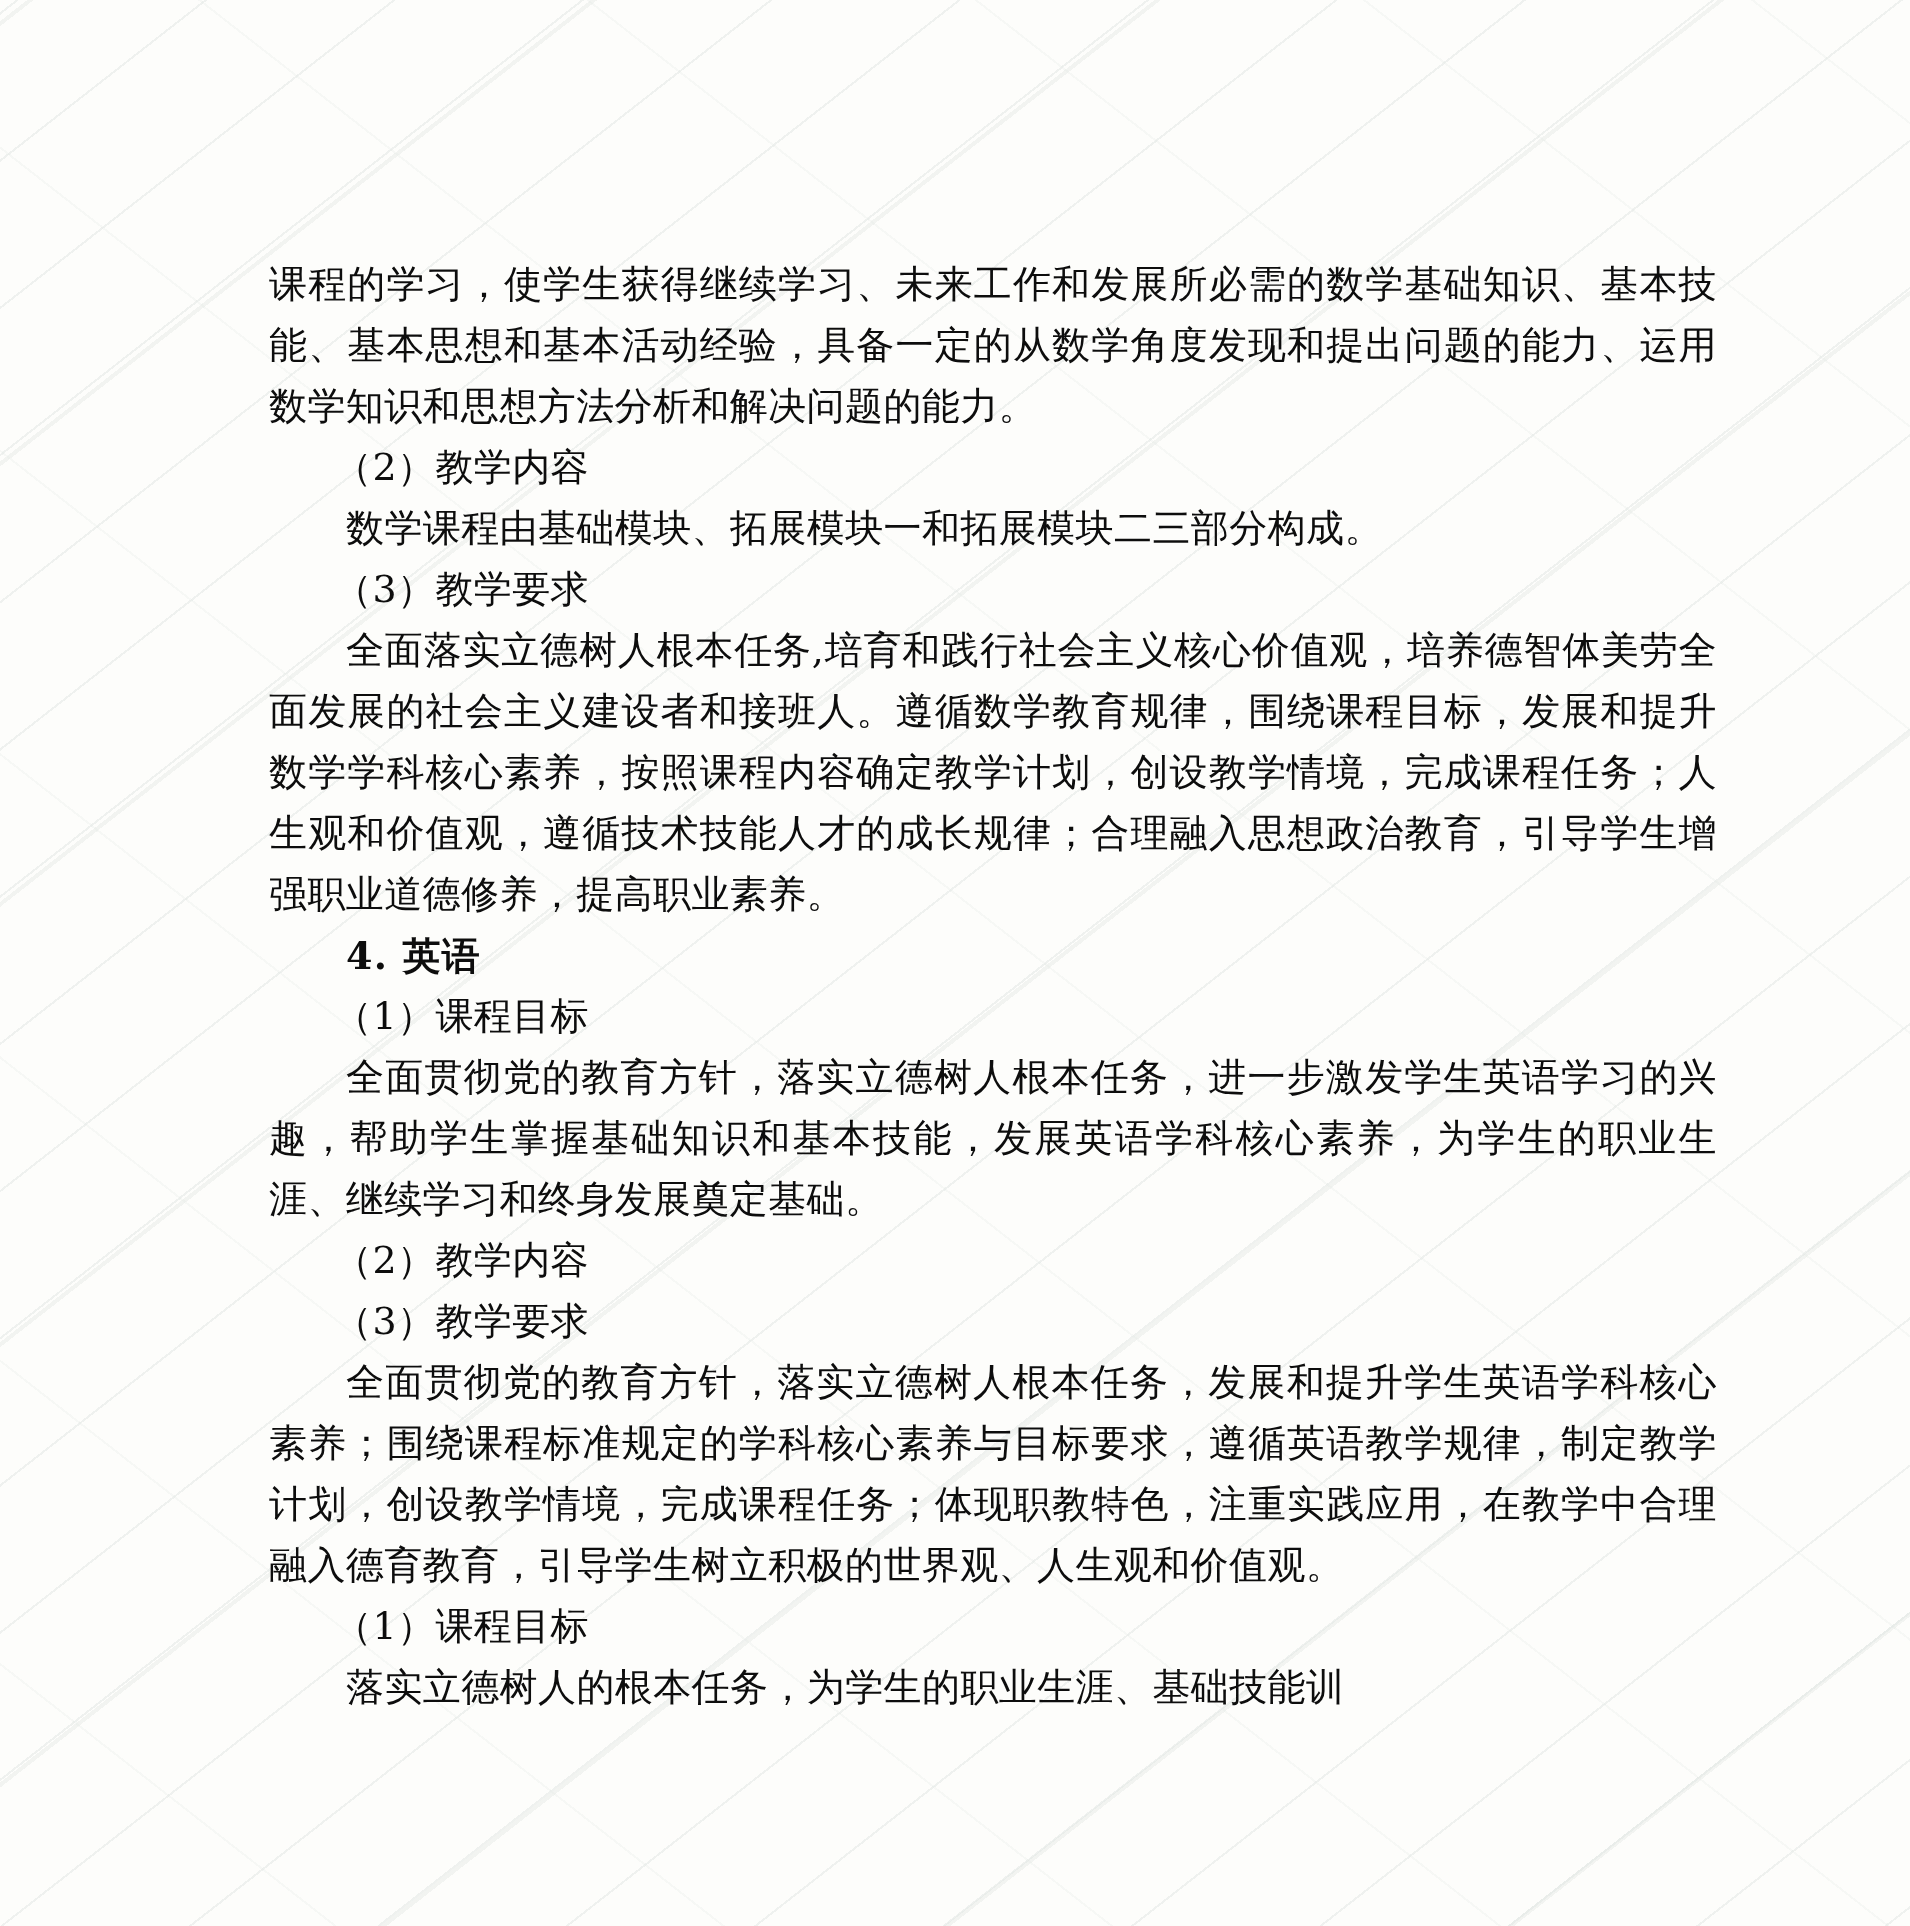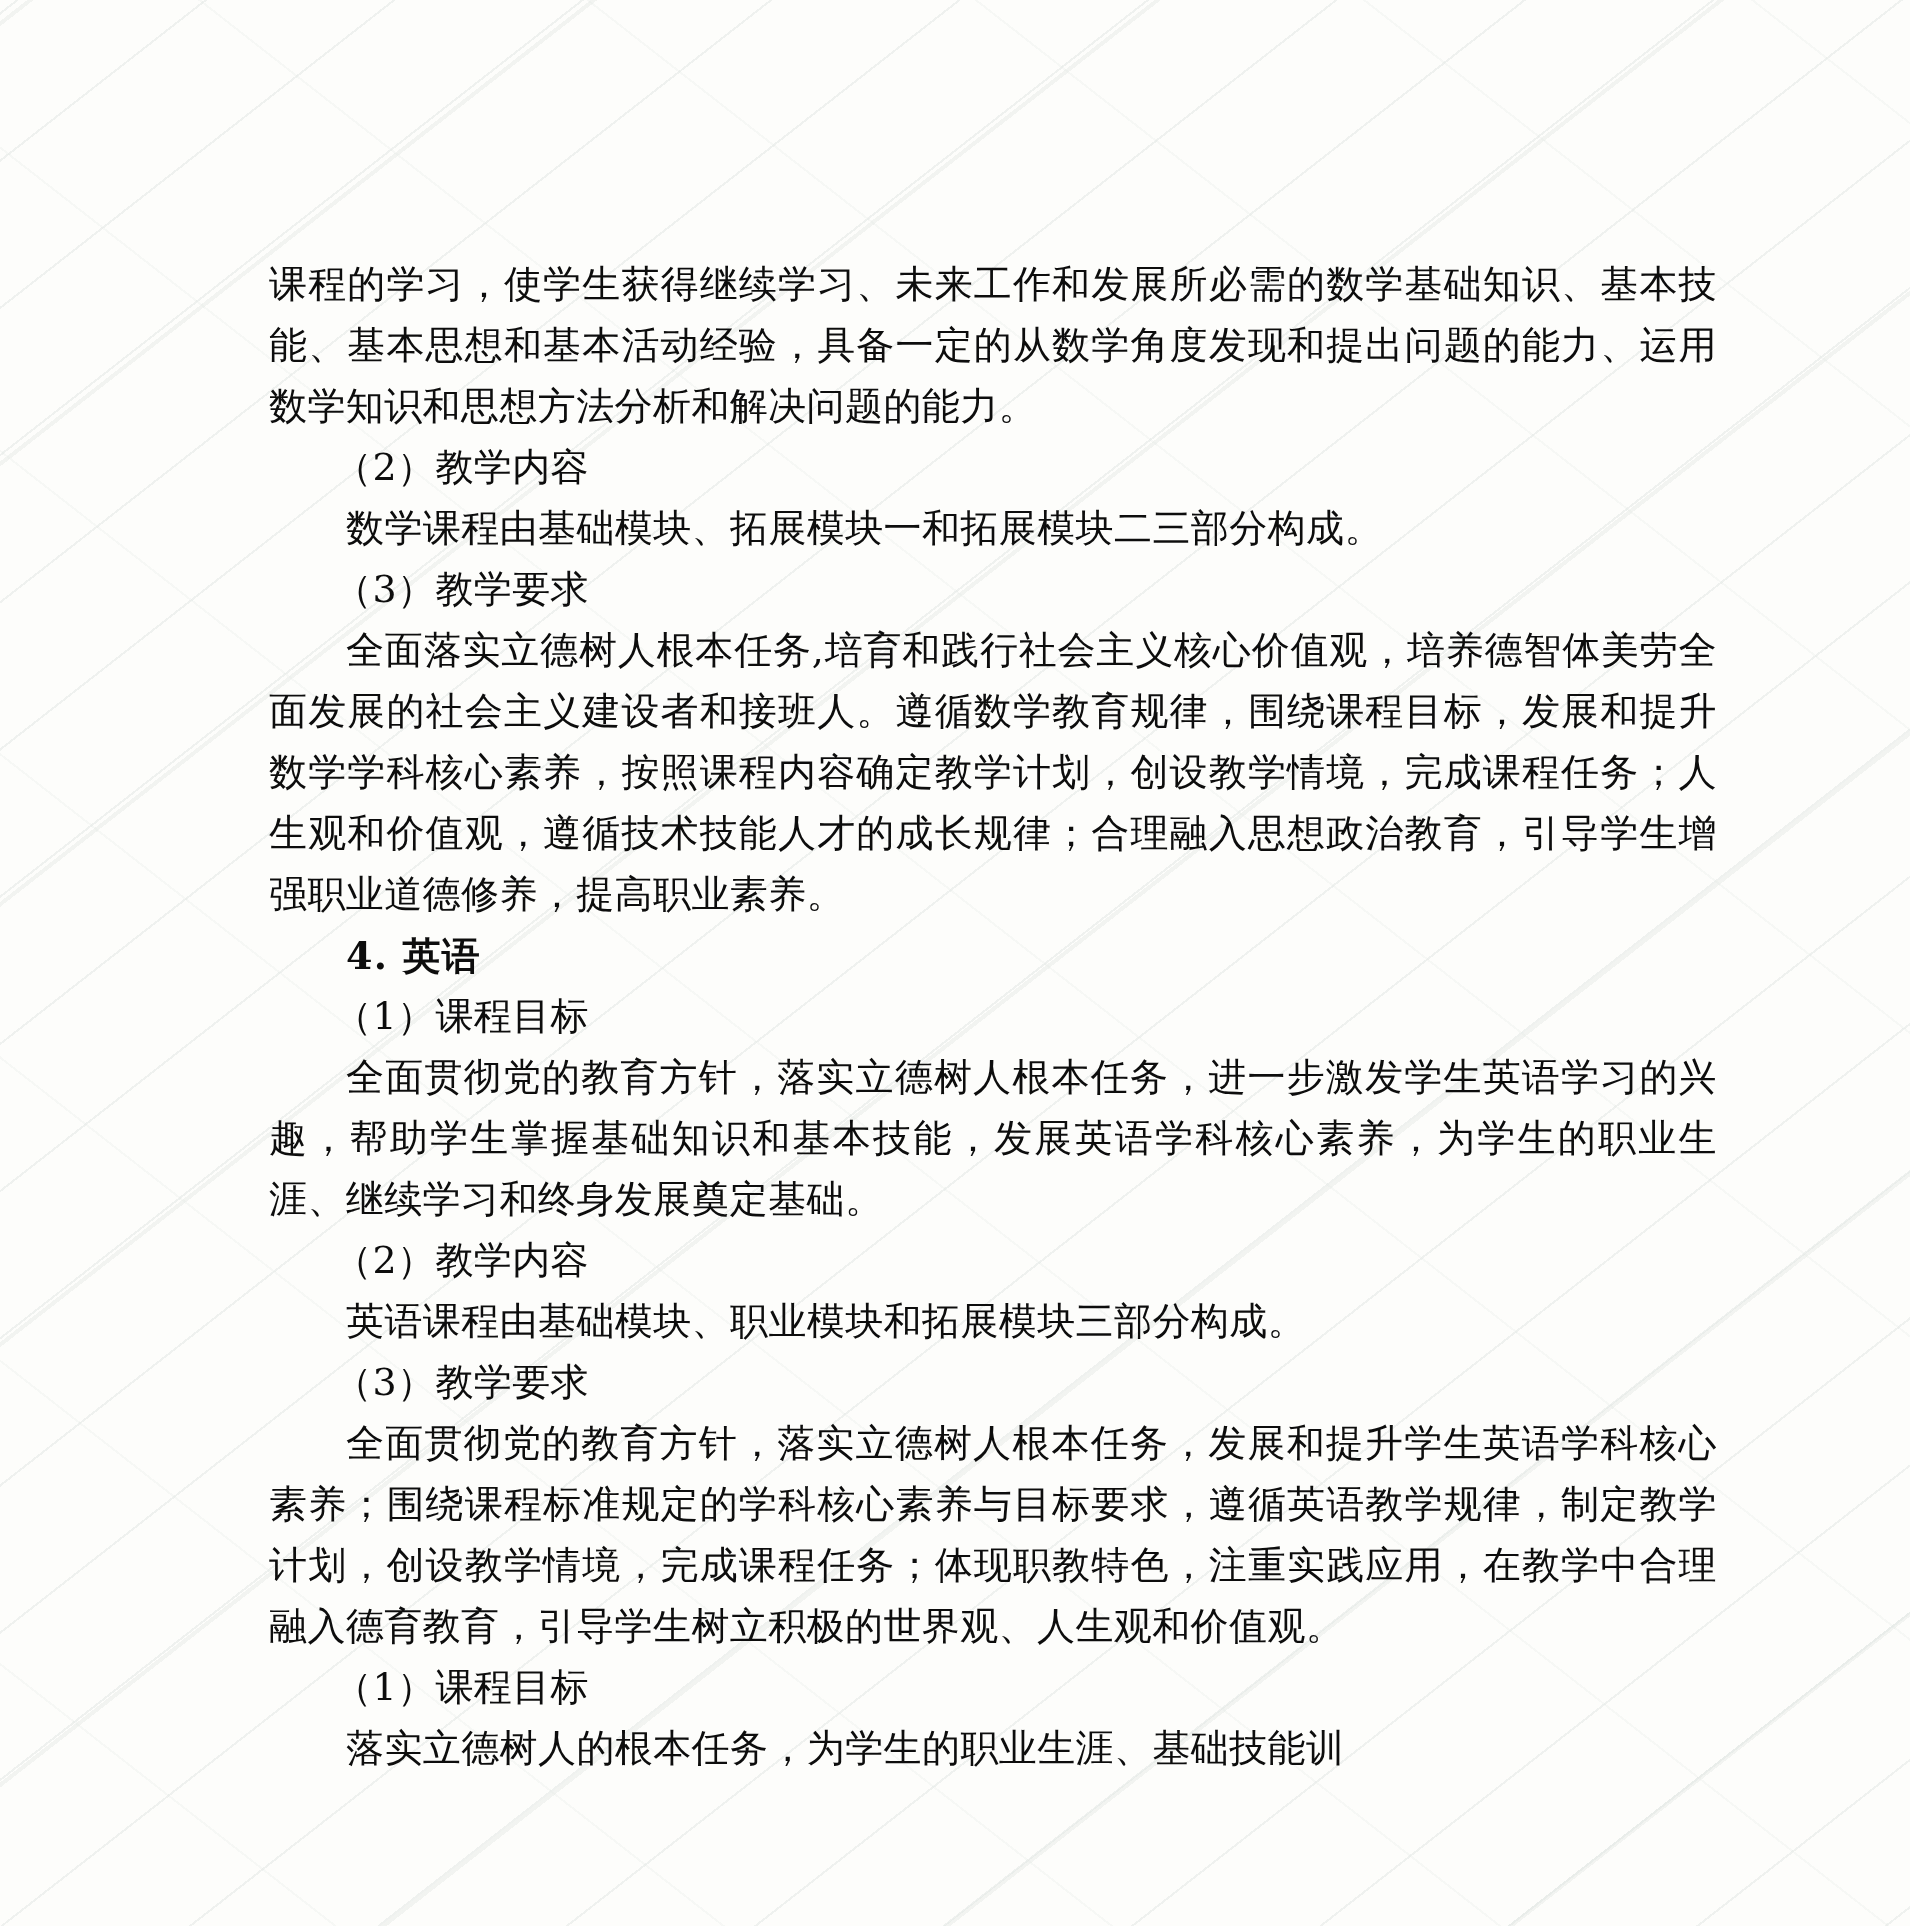--- a/index.html
+++ b/index.html
@@ -99,20 +99,19 @@
   <div class="content">
     <p class="body">课程的学习，使学生获得继续学习、未来工作和发展所必需的数学基础知识、基本技能、基本思想和基本活动经验，具备一定的从数学角度发现和提出问题的能力、运用数学知识和思想方法分析和解决问题的能力。</p>
     <p class="sub">（2）教学内容</p>
     <p class="indent">数学课程由基础模块、拓展模块一和拓展模块二三部分构成。</p>
     <p class="sub">（3）教学要求</p>
     <p class="indent">全面落实立德树人根本任务,培育和践行社会主义核心价值观，培养德智体美劳全面发展的社会主义建设者和接班人。遵循数学教育规律，围绕课程目标，发展和提升数学学科核心素养，按照课程内容确定教学计划，创设教学情境，完成课程任务；人生观和价值观，遵循技术技能人才的成长规律；合理融入思想政治教育，引导学生增强职业道德修养，提高职业素养。</p>
     <p class="heading">4. 英语</p>
     <p class="sub">（1）课程目标</p>
     <p class="indent">全面贯彻党的教育方针，落实立德树人根本任务，进一步激发学生英语学习的兴趣，帮助学生掌握基础知识和基本技能，发展英语学科核心素养，为学生的职业生涯、继续学习和终身发展奠定基础。</p>
     <p class="sub">（2）教学内容</p>
-    <p class="indent">英语课程由基础模块、职业模块和拓展模块三部分构成。</p>
     <p class="sub">（3）教学要求</p>
     <p class="indent">全面贯彻党的教育方针，落实立德树人根本任务，发展和提升学生英语学科核心素养；围绕课程标准规定的学科核心素养与目标要求，遵循英语教学规律，制定教学计划，创设教学情境，完成课程任务；体现职教特色，注重实践应用，在教学中合理融入德育教育，引导学生树立积极的世界观、人生观和价值观。</p>
     <p class="sub">（1）课程目标</p>
     <p class="indent">落实立德树人的根本任务，为学生的职业生涯、基础技能训</p>
   </div>
 </div>
 
 
 </body></html>

